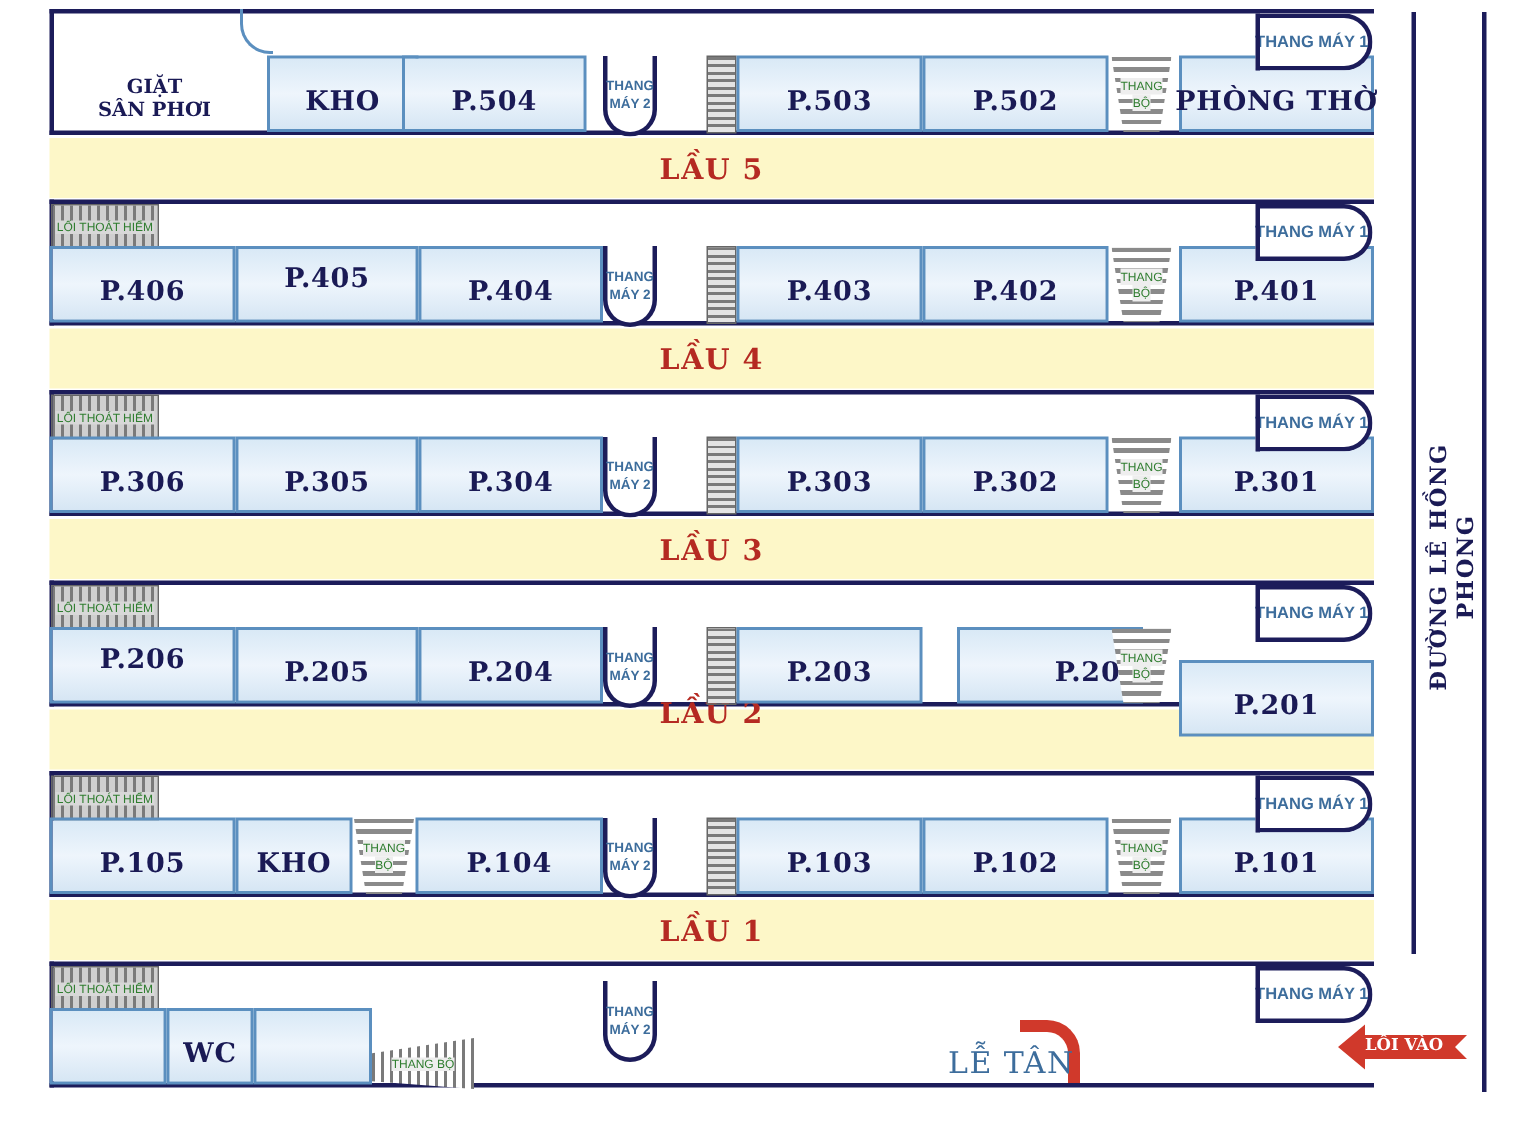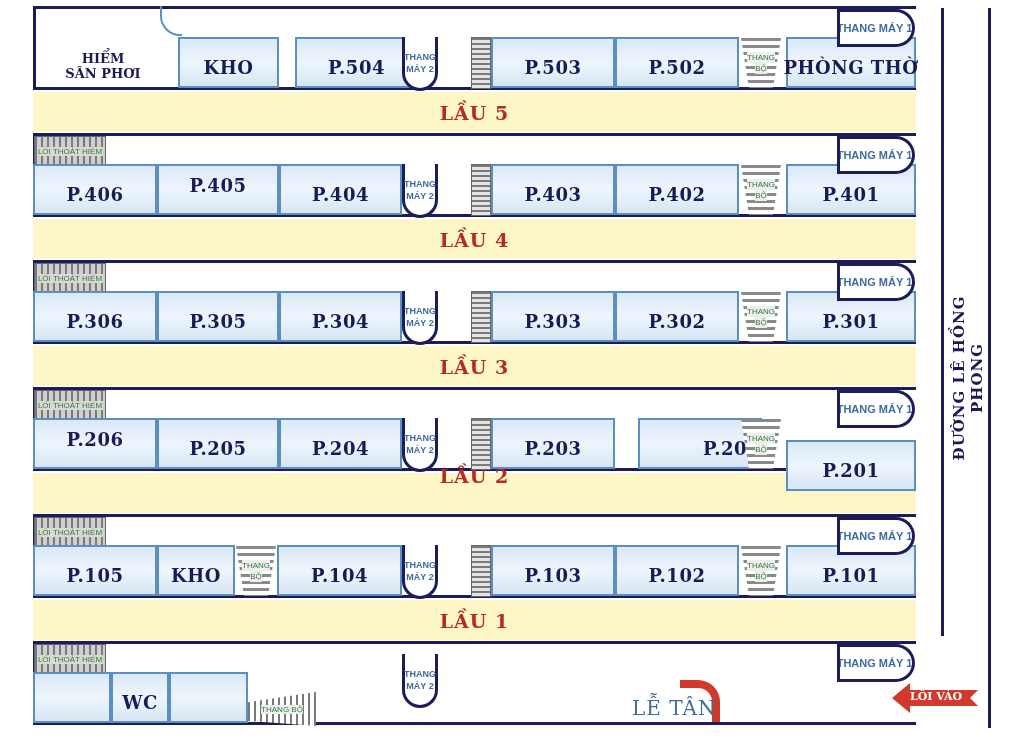--- a/index.html
+++ b/index.html
@@ -39,27 +39,27 @@
     <polygon points="0,16 18,1 18,8 86,8 78,16 86,24 18,24 18,31" fill="#d0392b"></polygon>
   </svg>
   <span class="abs" style="left:18px;top:8px;color:#fff;font-size:11px;font-weight:bold;font-family:'DejaVu Serif',serif;">LỐI VÀO</span>
 </div>
 
 <div class="hline" style="left:33px;top:6px;width:883px;"></div>
 <div class="hline" style="left:33px;top:87px;width:883px;"></div>
 <div class="vline" style="left:33px;top:6px;height:84px;"></div>
 <div class="corridor" style="top:92px;"></div>
 <div class="floor-label" style="top:102px;">LẦU 5</div>
-<div class="abs" style="left:48px;top:50px;width:110px;text-align:center;color:#1a1a55;font-weight:bold;font-size:13px;line-height:17px;">HIỂM</div>
+<div class="abs" style="left:48px;top:50px;width:110px;text-align:center;color:#1a1a55;font-weight:bold;font-size:13px;line-height:17px;">GIẶT</div>
 <div class="abs" style="left:48px;top:66px;width:110px;text-align:center;color:#1a1a55;font-weight:bold;font-size:13px;">SÂN PHƠI</div>
 <div class="abs" style="left:160px;top:6px;width:20px;height:28px;border-left:2px solid #5b8fbf;border-bottom:2px solid #5b8fbf;border-radius:0 0 0 20px;"></div>
 <div class="room" style="left:178px;top:37px;width:101px;">
     <span class="lbl">KHO</span>
   </div>
-<div class="room" style="left:295px;top:37px;width:123px;justify-content:center;">
+<div class="room" style="left:268px;top:37px;width:123px;justify-content:center;">
     <span class="lbl">P.504</span>
   </div>
 <div class="tm2" style="left:402px;top:37px;">
     <span>THANG</span>
     <span>MÁY 2</span>
   </div>
 <div class="vexit" style="left:471px;top:37px;"></div>
 <div class="room" style="left:491px;top:37px;width:124px;">
     <span class="lbl">P.503</span>
   </div>

